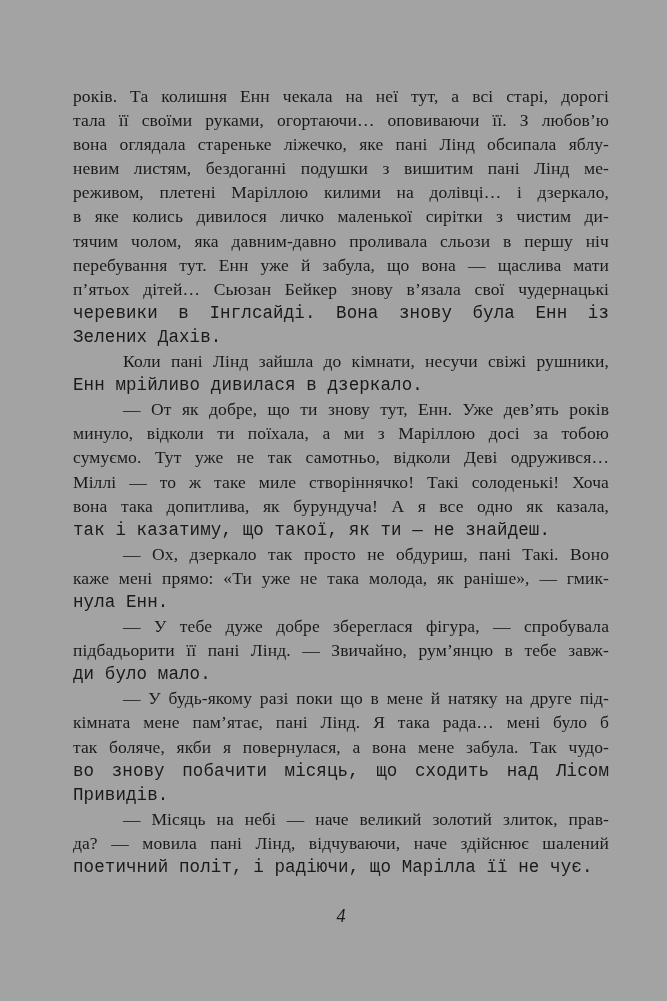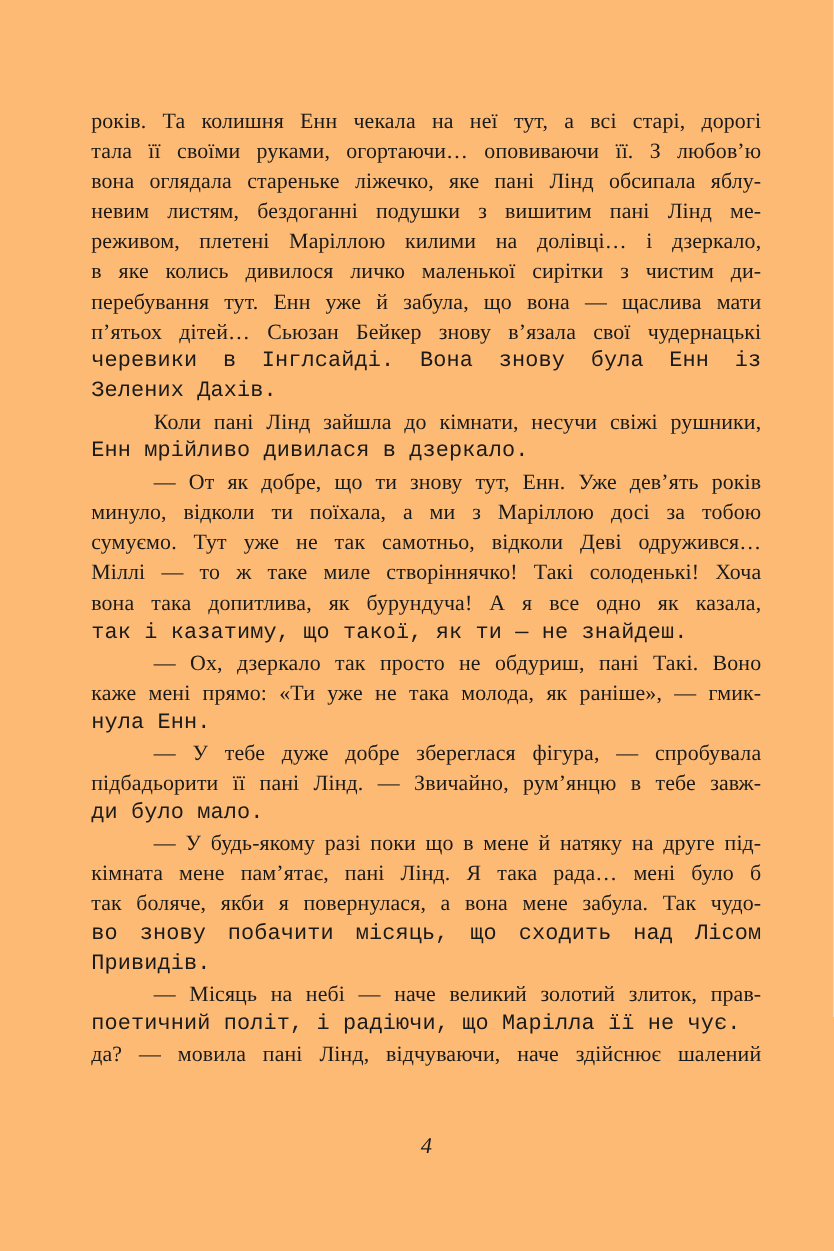--- a/index.html
+++ b/index.html
@@ -4,21 +4,21 @@
 <style>
   html, body {
     margin: 0;
     padding: 0;
     background: #ffffff;
   }
   .page {
     position: relative;
     width: 667px;
     height: 1001px;
-    background: #fdba74;
+    background: #a3a3a3;
     overflow: hidden;
     font-family: "Liberation Serif", "DejaVu Serif", serif;
     color: #1a1a1a;
   }
   .text-block {
     position: absolute;
     left: 73px;
     top: 84px;
     width: 536px;
     font-size: 17.5px;
@@ -57,20 +57,21 @@
 
 <div class="page">
   <div class="text-block">
       <div class="paragraph">
         <div class="line">років. Та колишня Енн чекала на неї тут, а всі старі, дорогі</div>
         <div class="line">тала її своїми руками, огортаючи… оповиваючи її. З любов’ю</div>
         <div class="line">вона оглядала стареньке ліжечко, яке пані Лінд обсипала яблу-</div>
         <div class="line">невим листям, бездоганні подушки з вишитим пані Лінд ме-</div>
         <div class="line">реживом, плетені Маріллою килими на долівці… і дзеркало,</div>
         <div class="line">в яке колись дивилося личко маленької сирітки з чистим ди-</div>
+        <div class="line">тячим чолом, яка давним-давно проливала сльози в першу ніч</div>
         <div class="line">перебування тут. Енн уже й забула, що вона — щаслива мати</div>
         <div class="line">п’ятьох дітей… Сьюзан Бейкер знову в’язала свої чудернацькі</div>
         <div class="line para-end">черевики в Інглсайді. Вона знову була Енн із Зелених Дахів.</div>
       </div>
       <div class="paragraph">
         <div class="line first-indent">Коли пані Лінд зайшла до кімнати, несучи свіжі рушники,</div>
         <div class="line para-end">Енн мрійливо дивилася в дзеркало.</div>
       </div>
       <div class="paragraph">
         <div class="line first-indent">— От як добре, що ти знову тут, Енн. Уже дев’ять років</div>
@@ -91,18 +92,18 @@
         <div class="line para-end">ди було мало.</div>
       </div>
       <div class="paragraph">
         <div class="line first-indent">— У будь-якому разі поки що в мене й натяку на друге під-</div>
         <div class="line">кімната мене пам’ятає, пані Лінд. Я така рада… мені було б</div>
         <div class="line">так боляче, якби я повернулася, а вона мене забула. Так чудо-</div>
         <div class="line para-end">во знову побачити місяць, що сходить над Лісом Привидів.</div>
       </div>
       <div class="paragraph">
         <div class="line first-indent">— Місяць на небі — наче великий золотий злиток, прав-</div>
+        <div class="line">да? — мовила пані Лінд, відчуваючи, наче здійснює шалений</div>
         <div class="line para-end">поетичний політ, і радіючи, що Марілла її не чує.</div>
-        <div class="line">да? — мовила пані Лінд, відчуваючи, наче здійснює шалений</div>
       </div>
     </div>
   <div class="page-number">4</div>
 </div>
 
 </body></html>

